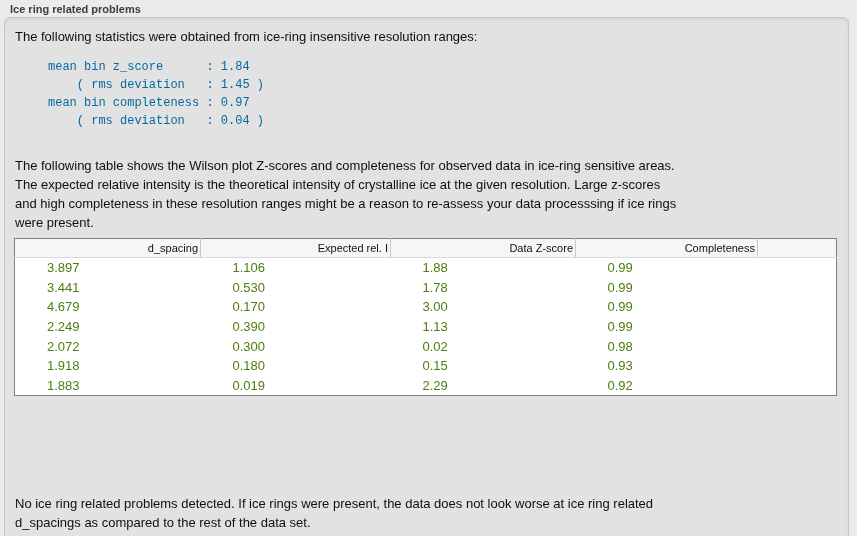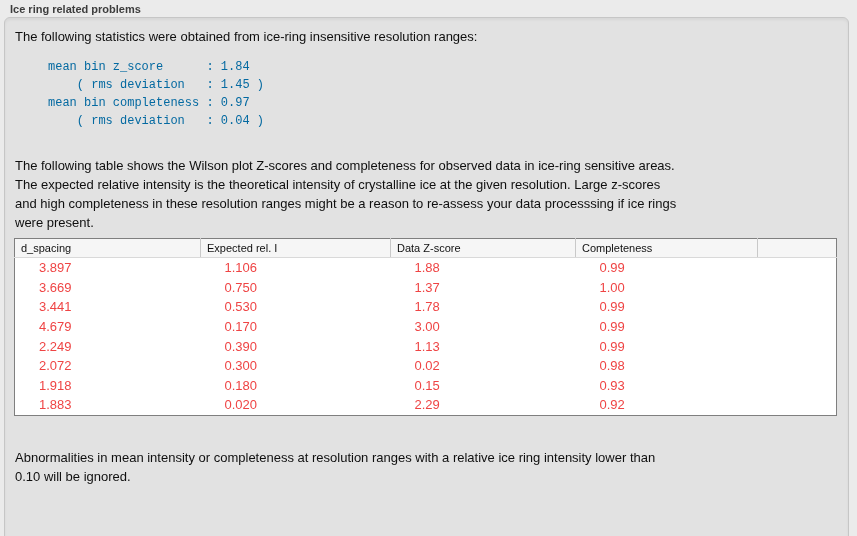--- a/index.html
+++ b/index.html
@@ -49,34 +49,34 @@
     border-collapse: collapse;
     table-layout: fixed;
     background: #ffffff;
     border: 1px solid #7f7f7f;
     font-size: 13px;
   }
   table.datatable thead th {
     height: 16px;
     font-weight: normal;
     font-size: 11px;
-    text-align: left;
+    text-align: right;
     padding: 1px 2px 1px 6px;
     background: #f6f6f6;
     border-left: 1px solid #c9c9c9;
     border-bottom: 1px solid #d9d9d9;
     overflow: hidden; white-space: nowrap;
     color: #111;
   }
   table.datatable thead th:first-child { border-left: none; }
   table.datatable tbody td {
     height: 19.6px;
-    padding: 0 2px 0 24px;
+    padding: 0 2px 0 32px;
     overflow: hidden; white-space: nowrap;
-    color: #ef4444;
+    color: #4d7c0f;
   }
 </style>
 </head>
 <body>
 
 <div class="panel-title">Ice ring related problems</div>
 
 <div class="groupbox">
 
   <div class="para intro">The following statistics were obtained from ice-ring insensitive resolution ranges:</div>
@@ -110,27 +110,20 @@
     </thead>
     <tbody>
         <tr>
           <td>3.897</td>
           <td>1.106</td>
           <td>1.88</td>
           <td>0.99</td>
           <td></td>
         </tr>
         <tr>
-          <td>3.669</td>
-          <td>0.750</td>
-          <td>1.37</td>
-          <td>1.00</td>
-          <td></td>
-        </tr>
-        <tr>
           <td>3.441</td>
           <td>0.530</td>
           <td>1.78</td>
           <td>0.99</td>
           <td></td>
         </tr>
         <tr>
           <td>4.679</td>
           <td>0.170</td>
           <td>3.00</td>
@@ -153,25 +146,25 @@
         </tr>
         <tr>
           <td>1.918</td>
           <td>0.180</td>
           <td>0.15</td>
           <td>0.93</td>
           <td></td>
         </tr>
         <tr>
           <td>1.883</td>
-          <td>0.020</td>
+          <td>0.019</td>
           <td>2.29</td>
           <td>0.92</td>
           <td></td>
         </tr>
       </tbody>
   </table>
 
-  <div class="para note">Abnormalities in mean intensity or completeness at resolution ranges with a relative ice ring intensity lower than
-0.10 will be ignored.</div>
 
+  <div class="para conclusion">No ice ring related problems detected. If ice rings were present, the data does not look worse at ice ring related
+d_spacings as compared to the rest of the data set.</div>
 
 </div>
 
 </body></html>

